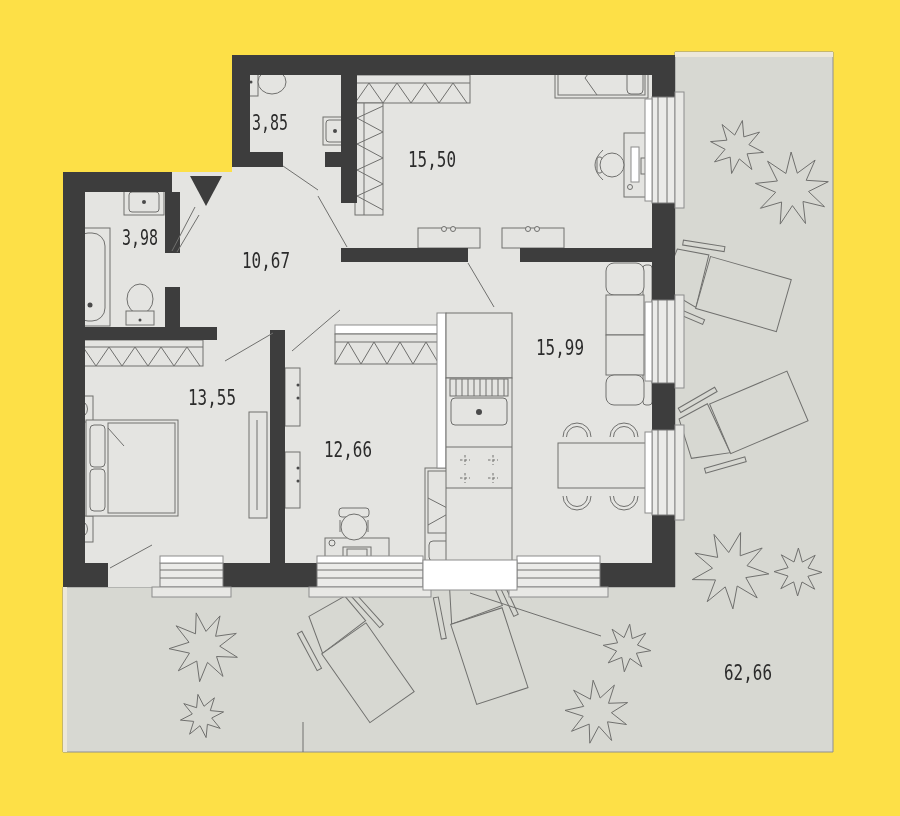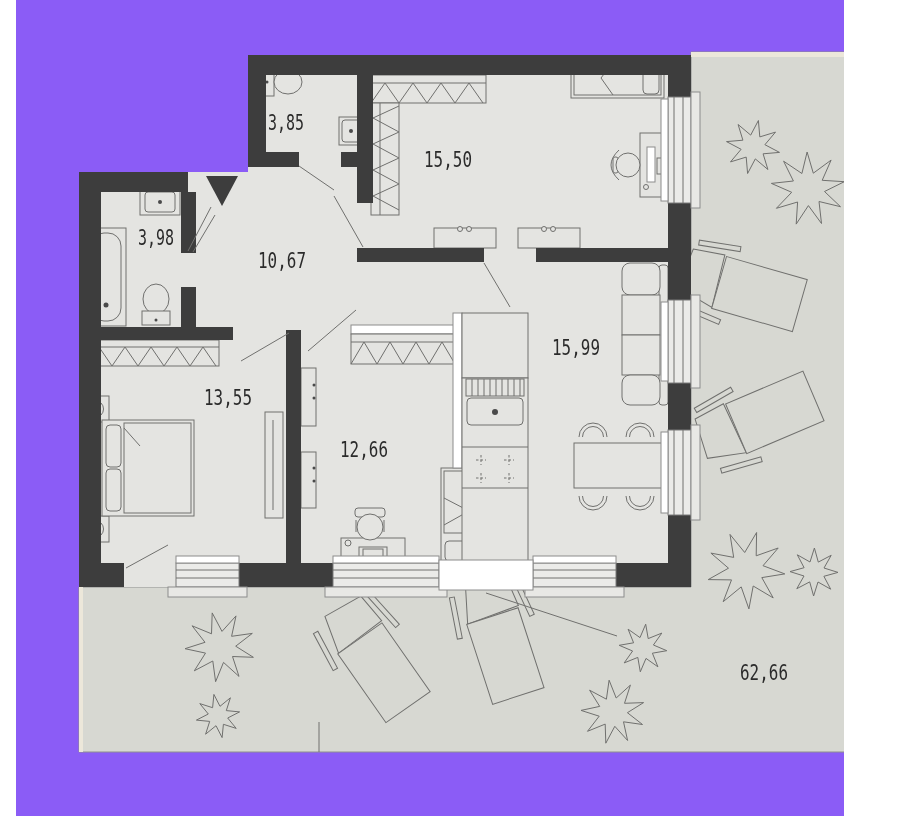--- a/index.html
+++ b/index.html
@@ -1,17 +1,17 @@
 <!DOCTYPE html>
 <html style="--wall: #3d3d3d; --floor: #e4e4e1; --terrace: #d7d8d2; --line: #70706e; --trim: #ece7da; --text: #2b2b2b;"><head>
 <meta charset="utf-8">
 <style>
   html,body{margin:0;padding:0;background:#ffffff;}
-  .stage{position:relative;width:828px;height:816px;background:#8b5cf6;overflow:hidden;
-         font-family:"DejaVu Sans Mono", monospace;margin-left:16px;}
+  .stage{position:relative;width:900px;height:816px;background:#fde047;overflow:hidden;
+         font-family:"DejaVu Sans Mono", monospace;}
   svg{position:absolute;left:0;top:0;}
   .wall{fill:var(--wall,#3d3d3d);stroke:none;}
   .floor{fill:var(--floor,#e4e4e1);stroke:none;}
   .terr{fill:var(--terrace,#d7d8d2);stroke:#8f8f8f;stroke-width:1;}
   .trim{fill:var(--trim,#ece7da);stroke:none;}
   .fur{fill:var(--floor,#e4e4e1);stroke:var(--line,#70706e);stroke-width:1;}
   .furw{fill:#ffffff;stroke:#8c8c8c;stroke-width:1;}
   .tfur{fill:var(--terrace,#d7d8d2);stroke:var(--line,#70706e);stroke-width:1;}
   .ln{stroke:var(--line,#70706e);stroke-width:1;fill:none;}
   .win{fill:#ebebe9;stroke:#7a7a7a;stroke-width:1;}

